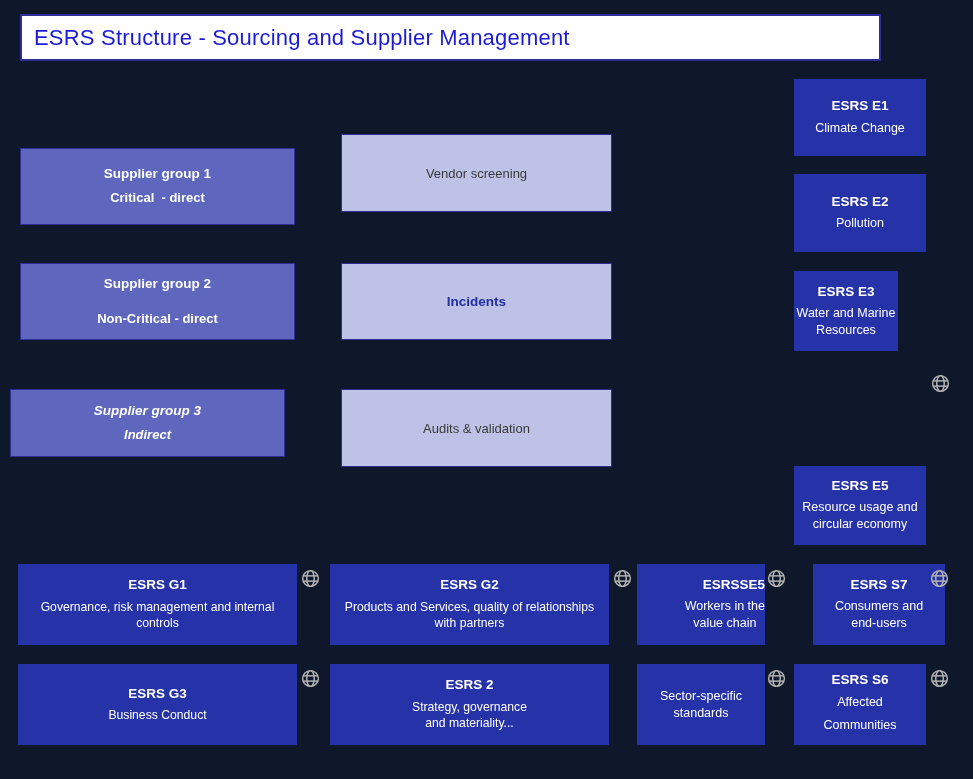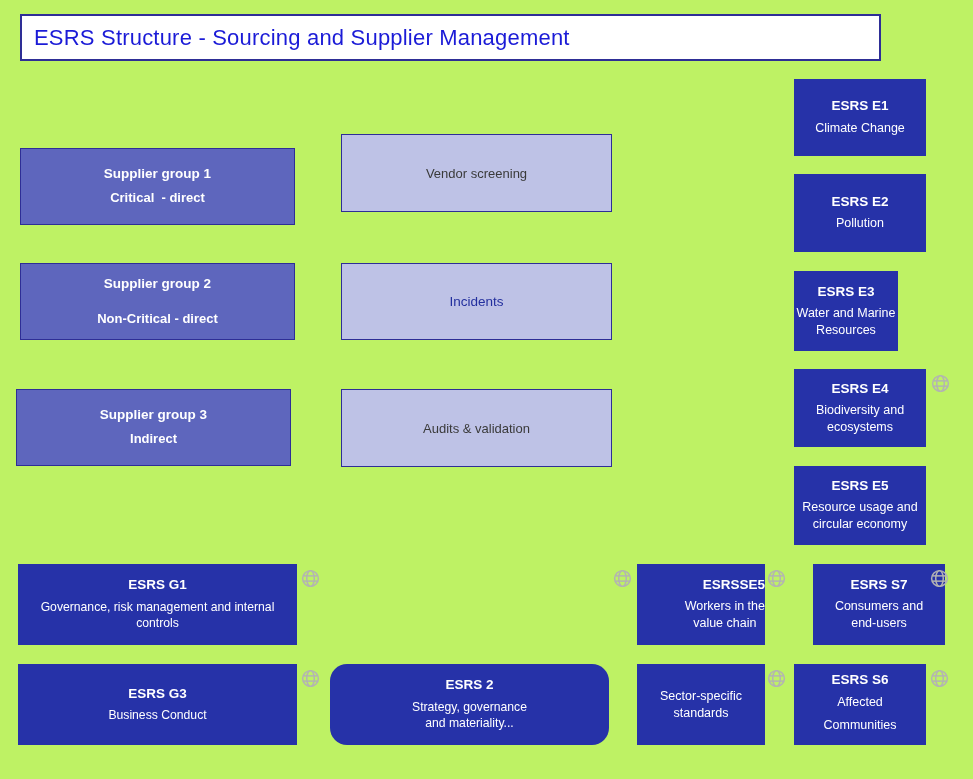--- a/index.html
+++ b/index.html
@@ -1,62 +1,62 @@
 <!DOCTYPE html>
 <html><head>
 <meta charset="utf-8">
 <style>
   html, body { margin:0; padding:0; background:#ffffff; }
   .canvas {
-    position:relative; width:973px; height:779px; background:#bef264;
+    position:relative; width:973px; height:779px; background:#0f172a;
     font-family:"Liberation Sans", sans-serif; overflow:hidden;
   }
   #title-box {
     position:absolute; left:20px; top:14px; width:861px; height:47px;
     box-sizing:border-box; border:2px solid #2e2e96; background:#ffffff;
     display:flex; align-items:center; padding-left:12px;
     color:#1b1bd7; font-size:22px; letter-spacing:0.2px;
   }
   .box {
     position:absolute; box-sizing:border-box;
     display:flex; flex-direction:column; align-items:center; justify-content:center;
     text-align:center;
   }
   .dark   { background:#2632a8; color:#ffffff; }
   .purple { background:#5e66bd; border:1.5px solid #2e2e96; color:#ffffff; }
   .lavender { background:#bec2e6; border:1.5px solid #2e2e96; color:#3a3a3a; }
   .code { font-weight:bold; font-size:13.5px; line-height:1.2; }
   .sub  { font-size:12.5px; margin-top:5px; white-space:pre-wrap; line-height:1.35; }
   .purple .sub { font-weight:bold; font-size:13px; margin-top:7px; }
   .proc-label { font-size:13px; white-space:pre-wrap; }
-  #incidents .proc-label { font-weight:normal; color:#232f9e; font-size:13.5px; }
+  #incidents .proc-label { font-weight:bold; color:#232f9e; font-size:13.5px; }
   .wide .sub { font-size:12.2px; }
   #s6 .sub { line-height:1.85; margin-top:3px; }
 
   
   #sg1 { left:20px;  top:148px; width:275px; height:77px; }
   #sg2 { left:20px;  top:263px; width:275px; height:77px;gap:11px; }
-  #sg3 { left:16px;  top:389px; width:275px; height:77px; }
+  #sg3 { left:10px;  top:389px; width:275px; height:68px;font-style:italic; }
   
   #vendor    { left:341px; top:134px; width:271px; height:78px; }
   #incidents { left:341px; top:263px; width:271px; height:77px; }
   #audits    { left:341px; top:389px; width:271px; height:78px; }
   
   #e1 { left:794px; top:79px;  width:132px; height:77px; }
   #e2 { left:794px; top:174px; width:132px; height:78px; }
   #e3 { left:794px; top:271px; width:104px; height:80px; }
   #e4 { left:794px; top:369px; width:132px; height:78px; }
   #e5 { left:794px; top:466px; width:132px; height:79px; }
   
   #g1    { left:18px;  top:564px; width:279px; height:81px; }
   #g2    { left:330px; top:564px; width:279px; height:81px; }
   #se5   { left:637px; top:564px; width:128px; height:81px;align-items:flex-end; }
   #s7    { left:813px; top:564px; width:132px; height:81px; }
   #g3    { left:18px;  top:664px; width:279px; height:81px; }
-  #esrs2 { left:330px; top:664px; width:279px; height:81px;border-radius:17px; }
+  #esrs2 { left:330px; top:664px; width:279px; height:81px; }
   #sector{ left:637px; top:664px; width:128px; height:81px; }
   #s6    { left:794px; top:664px; width:132px; height:81px; }
 
   .globe { position:absolute; width:21px; height:21px; }
   .globe svg { display:block; }
   #globe-e4     { left:930px; top:373px; }
   #globe-g1     { left:300px; top:568px; }
   #globe-g2     { left:612px; top:568px; }
   #globe-se5    { left:766px; top:568px; }
   #globe-s7     { left:929px; top:568px; }
@@ -102,36 +102,36 @@
   </div>
   <div class="box dark" id="e2">
     <div class="code">ESRS E2</div>
     <div class="sub">Pollution</div>
   </div>
   <div class="box dark" id="e3">
     <div class="code">ESRS E3</div>
     <div class="sub">Water and Marine
 Resources</div>
   </div>
-  <div class="box dark" id="e4">
-    <div class="code">ESRS E4</div>
-    <div class="sub">Biodiversity and
-ecosystems</div>
-  </div>
   <div class="box dark" id="e5">
     <div class="code">ESRS E5</div>
     <div class="sub">Resource usage and
 circular economy</div>
   </div>
 
   <div class="box dark wide" id="g1">
     <div class="code">ESRS G1</div>
     <div class="sub">Governance, risk management and internal
 controls</div>
   </div>
+  <div class="box dark wide" id="g2">
+    <div class="code">ESRS G2</div>
+    <div class="sub">Products and Services, quality of relationships
+with partners</div>
+  </div>
   <div class="box dark" id="se5">
     <div class="code">ESRSSE5</div>
     <div class="sub">Workers in the
 value chain</div>
   </div>
   <div class="box dark" id="s7">
     <div class="code">ESRS S7</div>
     <div class="sub">Consumers and
 end-users</div>
   </div>

